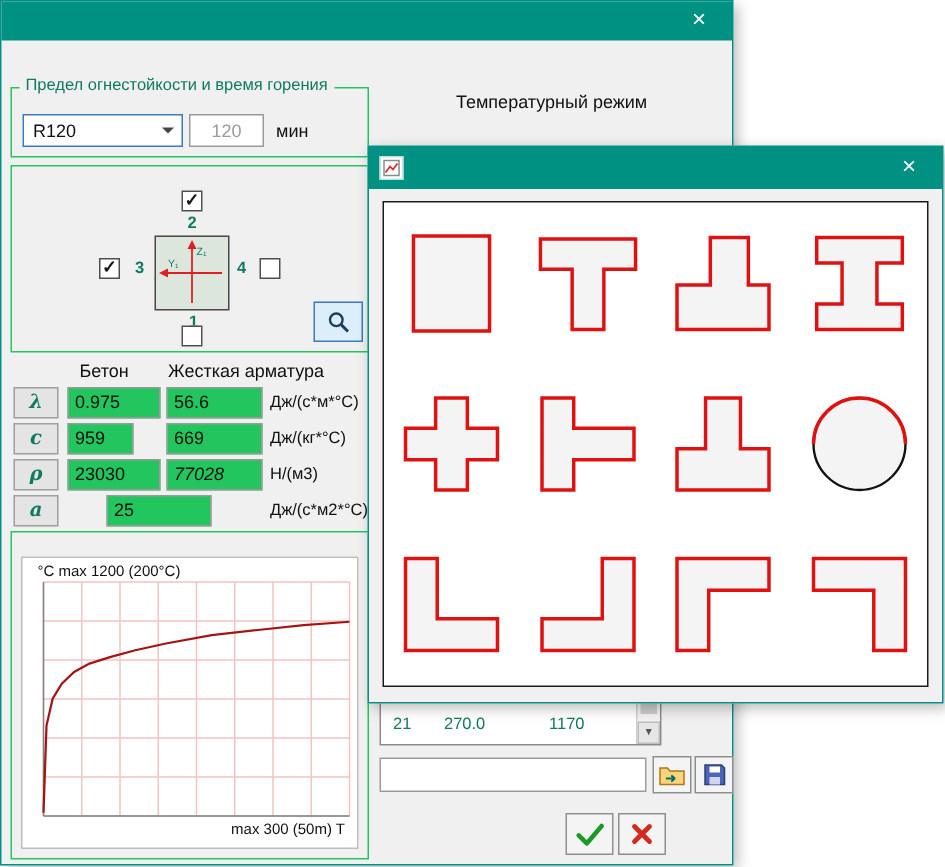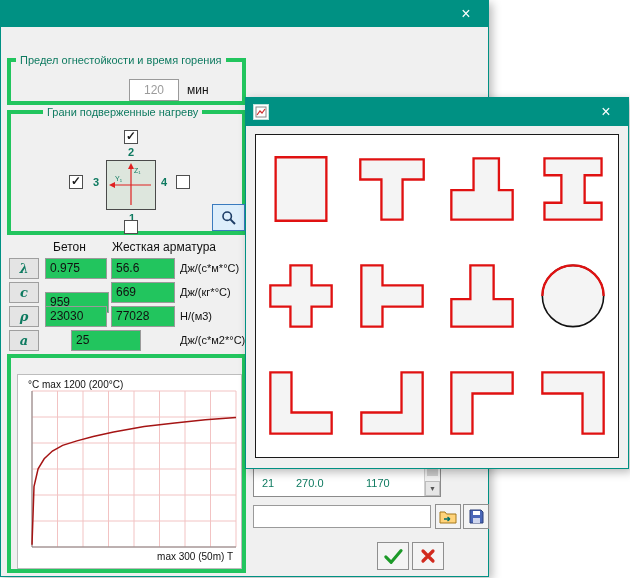--- a/index.html
+++ b/index.html
@@ -11,21 +11,21 @@
   :root{
     --titlebar_teal:#009183;
     --accent_teal:#0e7a60;
     --shape_red:#e01111;
     --focus_blue:#3a7bbf;
   }
   .window{position:absolute;background:#f0f0f0;border:1px solid var(--titlebar_teal);box-shadow:3px 3px 9px rgba(0,0,0,.28);}
   .titlebar{position:absolute;left:0;top:0;right:0;height:26px;background:var(--titlebar_teal);color:#fff;}
   .title-text{position:absolute;left:9px;top:0;line-height:26px;font-size:13px;font-weight:600;white-space:nowrap;}
   .close-btn{position:absolute;right:0;top:0;width:44px;height:26px;color:#fff;font-size:16px;text-align:center;line-height:25px;}
-  .groupbox{position:absolute;border:4px solid #22c55e;padding-left:11px;}
+  .groupbox{position:absolute;border:1px solid #22c55e;padding-left:11px;}
   .legend{position:absolute;top:-8px;background:#f0f0f0;padding:0 4px;font-size:11px;color:var(--accent_teal);white-space:nowrap;}
   .hdr{position:absolute;font-size:12px;color:#111;white-space:nowrap;}
   .combo{position:absolute;background:#fff;border:1px solid #858585;font-size:12px;}
   .combo .val{position:absolute;left:6px;top:3px;white-space:nowrap;}
   .combo .dd{position:absolute;right:0;top:0;width:18px;height:100%;}
   .combo .dd::after{content:"";position:absolute;left:5px;top:8px;border:4px solid transparent;border-top-color:#444;}
   .textbox{position:absolute;background:#fff;border:1px solid #9a9a9a;font-size:12px;}
   .checkbox{position:absolute;width:14px;height:14px;background:#fff;border:1px solid #4e4e4e;}
   .checkbox.checked::after{content:"✓";position:absolute;left:1px;top:-2px;font-size:12px;font-weight:bold;color:#1a1a1a;}
   .face-num{position:absolute;font-size:11px;font-weight:bold;color:var(--accent_teal);}
@@ -52,27 +52,31 @@
 <body>
 
 <div class="window" style="left:0;top:0;width:489px;height:577px;">
   <div class="titlebar">
     <div class="close-btn">×</div>
   </div>
 
 
   <div class="groupbox" style="left:6px;top:57px;width:239px;height:47px;">
     <span class="legend" style="left:5px;">Предел огнестойкости и время горения</span>
+    <div class="combo" style="left:7px;top:17px;width:107px;height:22px;border-color:var(--focus_blue);">
+      <span class="val">R120</span>
+      <span class="dd"></span>
+    </div>
     <div class="textbox" style="left:118px;top:17px;width:50px;height:22px;color:#9b9b9b;text-align:center;line-height:20px;">120</div>
     <span class="hdr" style="left:176px;top:21px;">мин</span>
   </div>
 
+  <span class="hdr" style="left:303px;top:60px;">Температурный режим</span>
 
   <div class="groupbox" style="left:6px;top:109px;width:239px;height:125px;">
-    <span class="legend" style="left:32px;">Грани подверженные нагреву</span>
 
     <div class="checkbox checked" style="left:113px;top:16px;"></div>
     <span class="face-num" style="left:117px;top:32px;">2</span>
 
     <div class="diagram" style="left:95px;top:46px;width:50px;height:50px;">
       <svg width="48" height="48" viewBox="0 0 48 48">
         <line x1="24" y1="44" x2="24" y2="6" stroke="#e02020" stroke-width="1.2"></line>
         <polygon points="24,2 21,8 27,8" fill="#e02020"></polygon>
         <line x1="6" y1="24" x2="44" y2="24" stroke="#e02020" stroke-width="1.2"></line>
         <polygon points="2,24 8,21 8,27" fill="#e02020"></polygon>
@@ -100,27 +104,27 @@
 
   <span class="hdr" style="left:52px;top:239px;">Бетон</span>
   <span class="hdr" style="left:111px;top:239px;">Жесткая арматура</span>
 
   <div class="sym-btn" style="left:8px;top:257px;">λ</div>
   <div class="matfield" style="left:44px;top:257px;width:62px;">0.975</div>
   <div class="matfield" style="left:110px;top:257px;width:64px;">56.6</div>
   <span class="unit" style="left:179px;top:261px;">Дж/(с*м*°С)</span>
 
   <div class="sym-btn" style="left:8px;top:281px;">c</div>
-  <div class="matfield" style="left:44px;top:291px;width:64px;">959</div>
+  <div class="matfield" style="left:44px;top:281px;width:44px;">959</div>
   <div class="matfield" style="left:110px;top:281px;width:64px;">669</div>
   <span class="unit" style="left:179px;top:285px;">Дж/(кг*°С)</span>
 
   <div class="sym-btn" style="left:8px;top:305px;">ρ</div>
   <div class="matfield" style="left:44px;top:305px;width:62px;">23030</div>
-  <div class="matfield" style="left:110px;top:305px;width:64px;">77028</div>
+  <div class="matfield" style="left:110px;top:305px;width:64px;font-style:italic;">77028</div>
   <span class="unit" style="left:179px;top:309px;">Н/(м3)</span>
 
   <div class="sym-btn" style="left:8px;top:329px;">a</div>
   <div class="matfield" style="left:70px;top:329px;width:70px;">25</div>
   <span class="unit" style="left:179px;top:333px;">Дж/(с*м2*°С)</span>
 
   <div class="groupbox" style="left:6px;top:353px;width:239px;height:219px;">
     <div class="chart-area" style="left:6px;top:16px;width:225px;height:195px;">
       <svg width="225" height="195" viewBox="0 0 225 195">
           <line x1="14" y1="16" x2="14" y2="172" stroke="#f2c3c3" stroke-width="1"></line>

